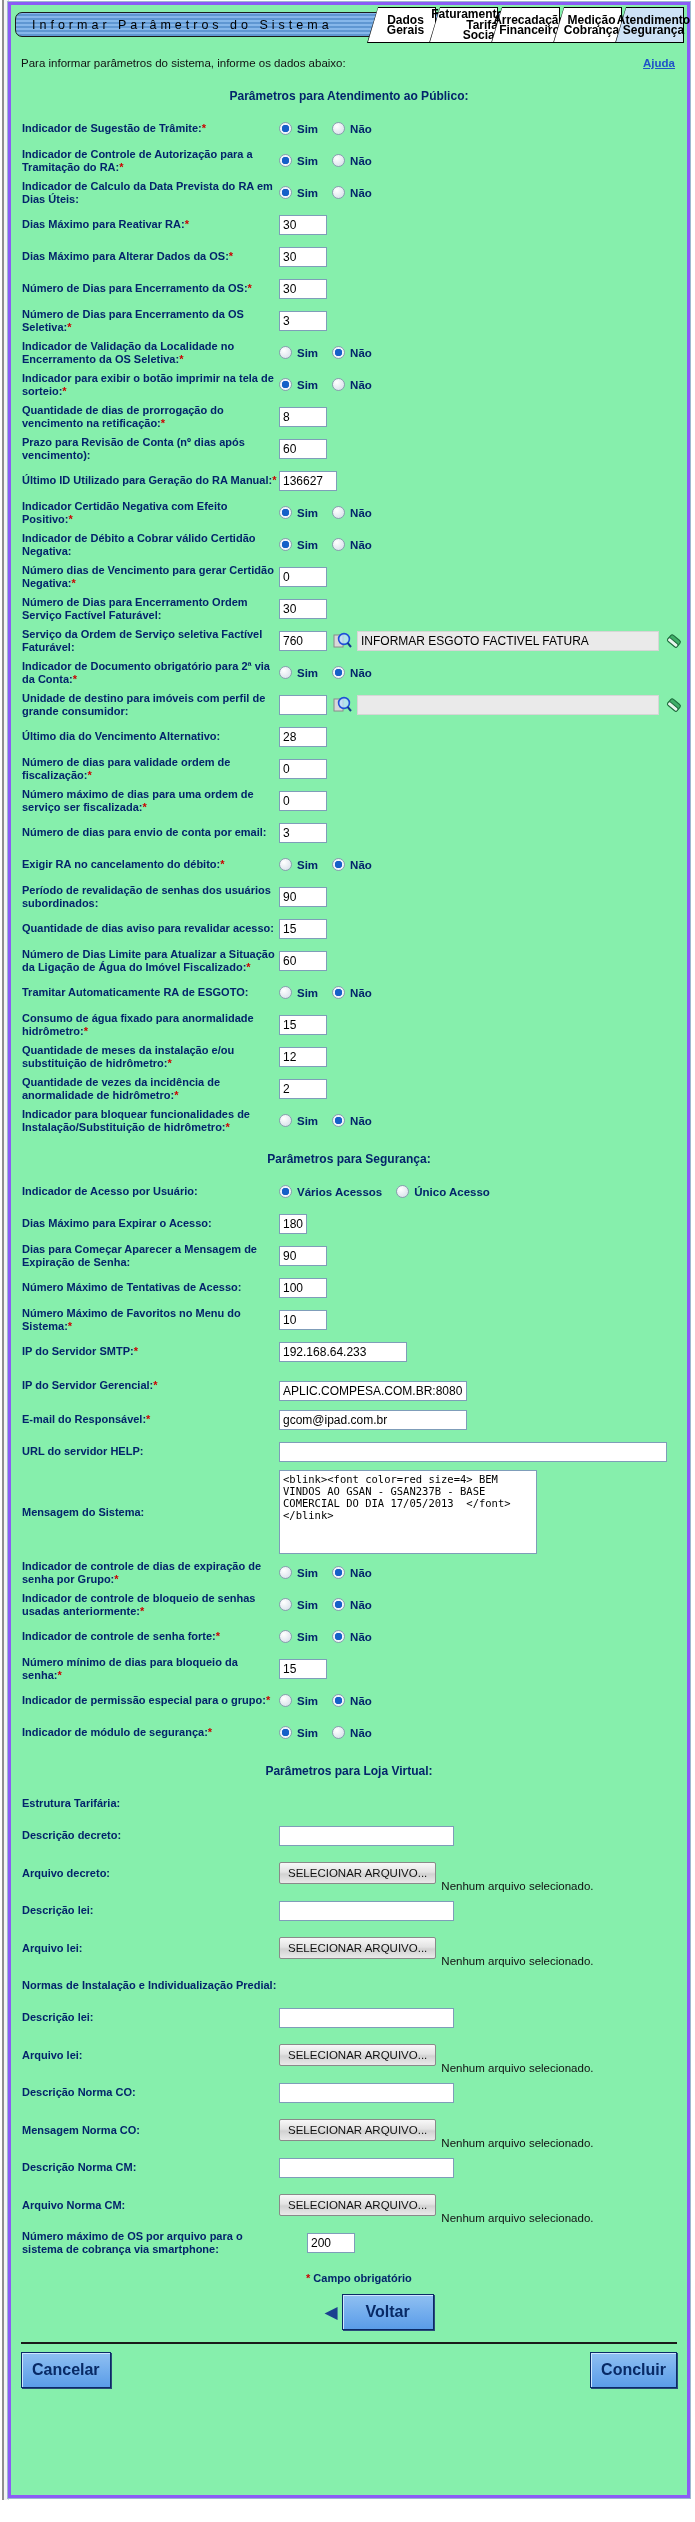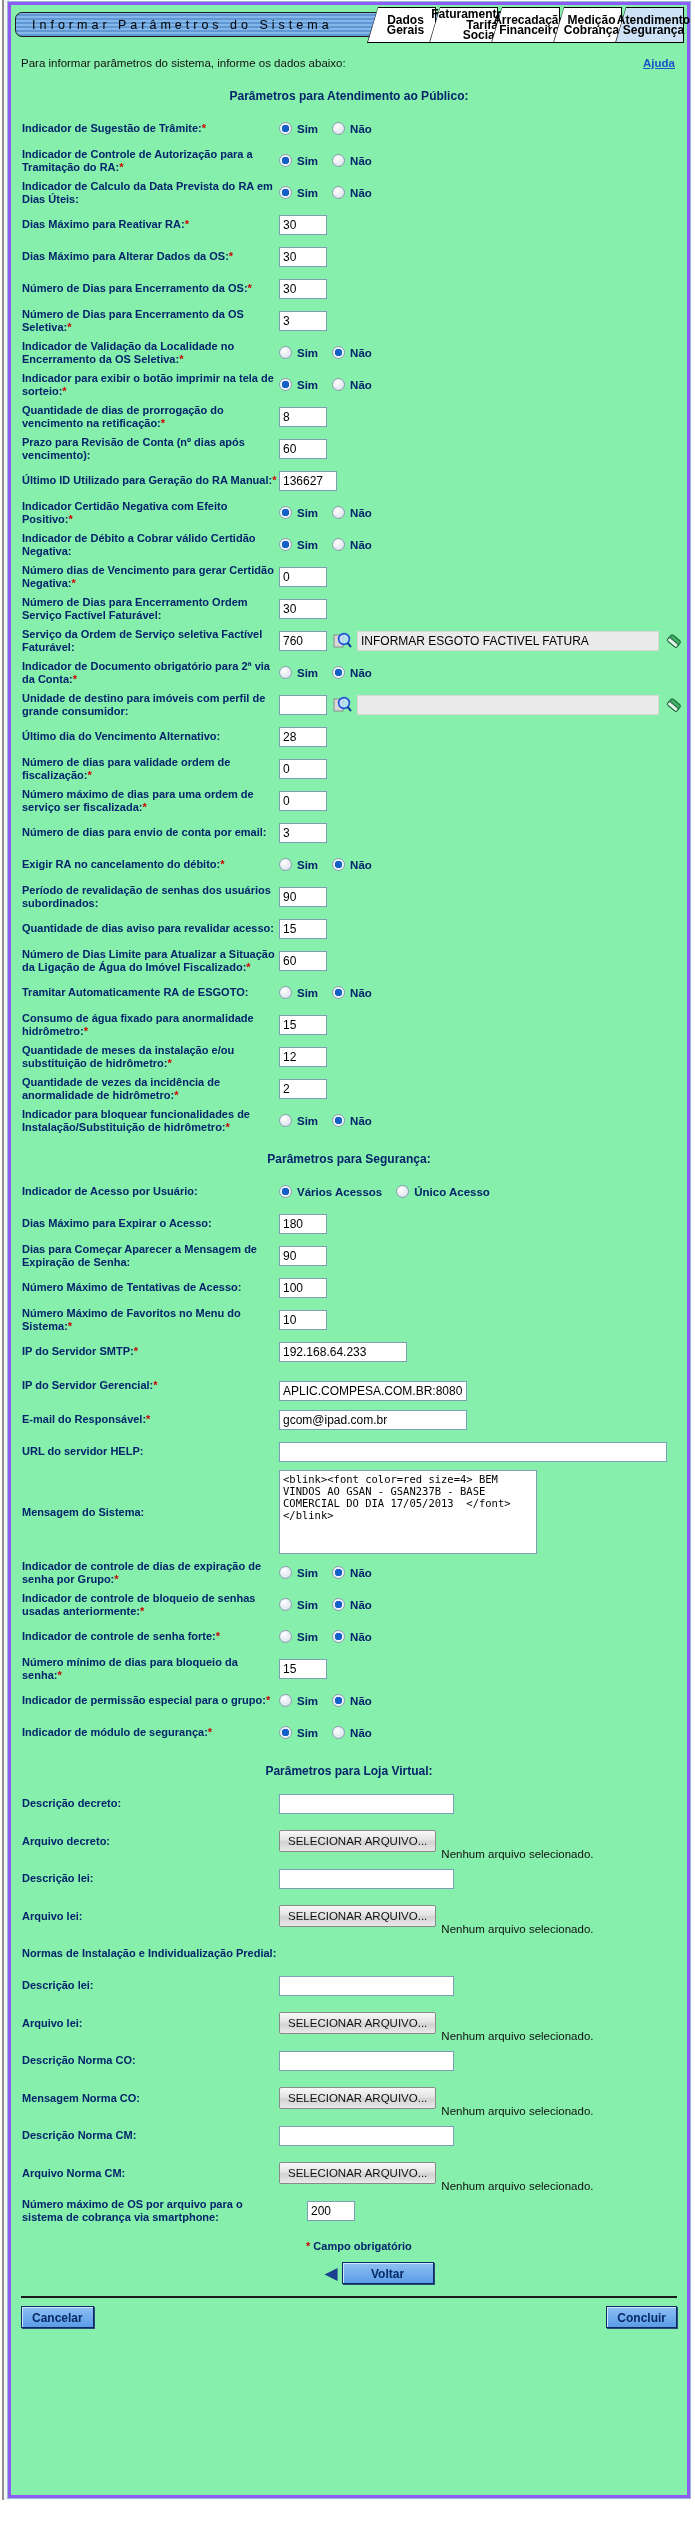--- a/index.html
+++ b/index.html
@@ -56,21 +56,21 @@
   .file-btn { height:22px; padding:0 8px; font-size:11.5px; color:#111; cursor:pointer;
     border:1px solid #8a8a8a; border-radius:2px;
     background:linear-gradient(180deg,#f8f8f8 0%,#e3e3e3 45%,#d2d2d2 55%,#e9e9e9 100%); }
   .file-status { font-size:11.5px; color:#111;margin-top:26px; }
   
   .note-row { margin:16px 0 4px 295px; font-size:11px; font-weight:bold; color:#03246b; }
   .voltar-row { display:flex; justify-content:center; align-items:center; gap:4px; margin:10px 0 12px 60px; }
   .back-arrow { color:#1b3f8f; font-size:17px; line-height:17px; }
   .btn { background:linear-gradient(180deg,#8fc0f2 0%,#5a9ce8 100%); border:1px solid #0a2a66;
     box-shadow:inset 1px 1px 0 #cfe6ff, 1px 1px 0 #2a4a7a; color:#082a66; font-weight:bold;
-    font-size:12px; padding:4px 10px; height:22px; cursor:pointer;
+    font-size:16px; padding:4px 10px; height:36px; cursor:pointer;
     font-family:"Liberation Sans",sans-serif; }
   .btn-voltar { width:92px; }
   .rule { border:none; border-top:2px solid #1a1a1a; margin:4px 10px 8px 10px; }
   .bottom-row { display:flex; justify-content:space-between; padding:0 10px 4px 10px; }
 </style>
 </head>
 <body>
 
 <div class="page">
   <div class="frame">
@@ -393,21 +393,21 @@
           <div class="ctl">
             <span class="radio checked"></span>
             <span class="radio-lbl">Vários Acessos</span>
             <span class="radio"></span>
             <span class="radio-lbl">Único Acesso</span>
           </div>
         </div>
         <div class="row">
           <div class="lbl"><span>Dias Máximo para Expirar o Acesso:</span></div>
           <div class="ctl">
-            <input class="txt" type="text" value="180" style="width: 48px;">
+            <input class="txt" type="text" value="180" style="width: 28px;">
           </div>
         </div>
         <div class="row">
           <div class="lbl"><span>Dias para Começar Aparecer a Mensagem de Expiração de Senha:</span></div>
           <div class="ctl">
             <input class="txt" type="text" value="90" style="width: 48px;">
           </div>
         </div>
         <div class="row">
           <div class="lbl"><span>Número Máximo de Tentativas de Acesso:</span></div>
@@ -496,20 +496,24 @@
         <div class="row">
           <div class="lbl"><span>Indicador de módulo de segurança:</span><span class="req">*</span></div>
           <div class="ctl">
             <span class="radio checked"></span>
             <span class="radio-lbl">Sim</span>
             <span class="radio"></span>
             <span class="radio-lbl">Não</span>
           </div>
         </div>
         <div class="section-title">Parâmetros para Loja Virtual:</div>
+        <div class="row">
+          <div class="lbl"><span>Estrutura Tarifária:</span></div>
+          <div class="ctl"></div>
+        </div>
         <div class="row">
           <div class="lbl"><span>Descrição decreto:</span></div>
           <div class="ctl">
             <input class="txt" type="text" style="width: 175px;">
           </div>
         </div>
         <div class="row">
           <div class="lbl"><span>Arquivo decreto:</span></div>
           <div class="ctl">
             <button class="file-btn">SELECIONAR ARQUIVO...</button>

